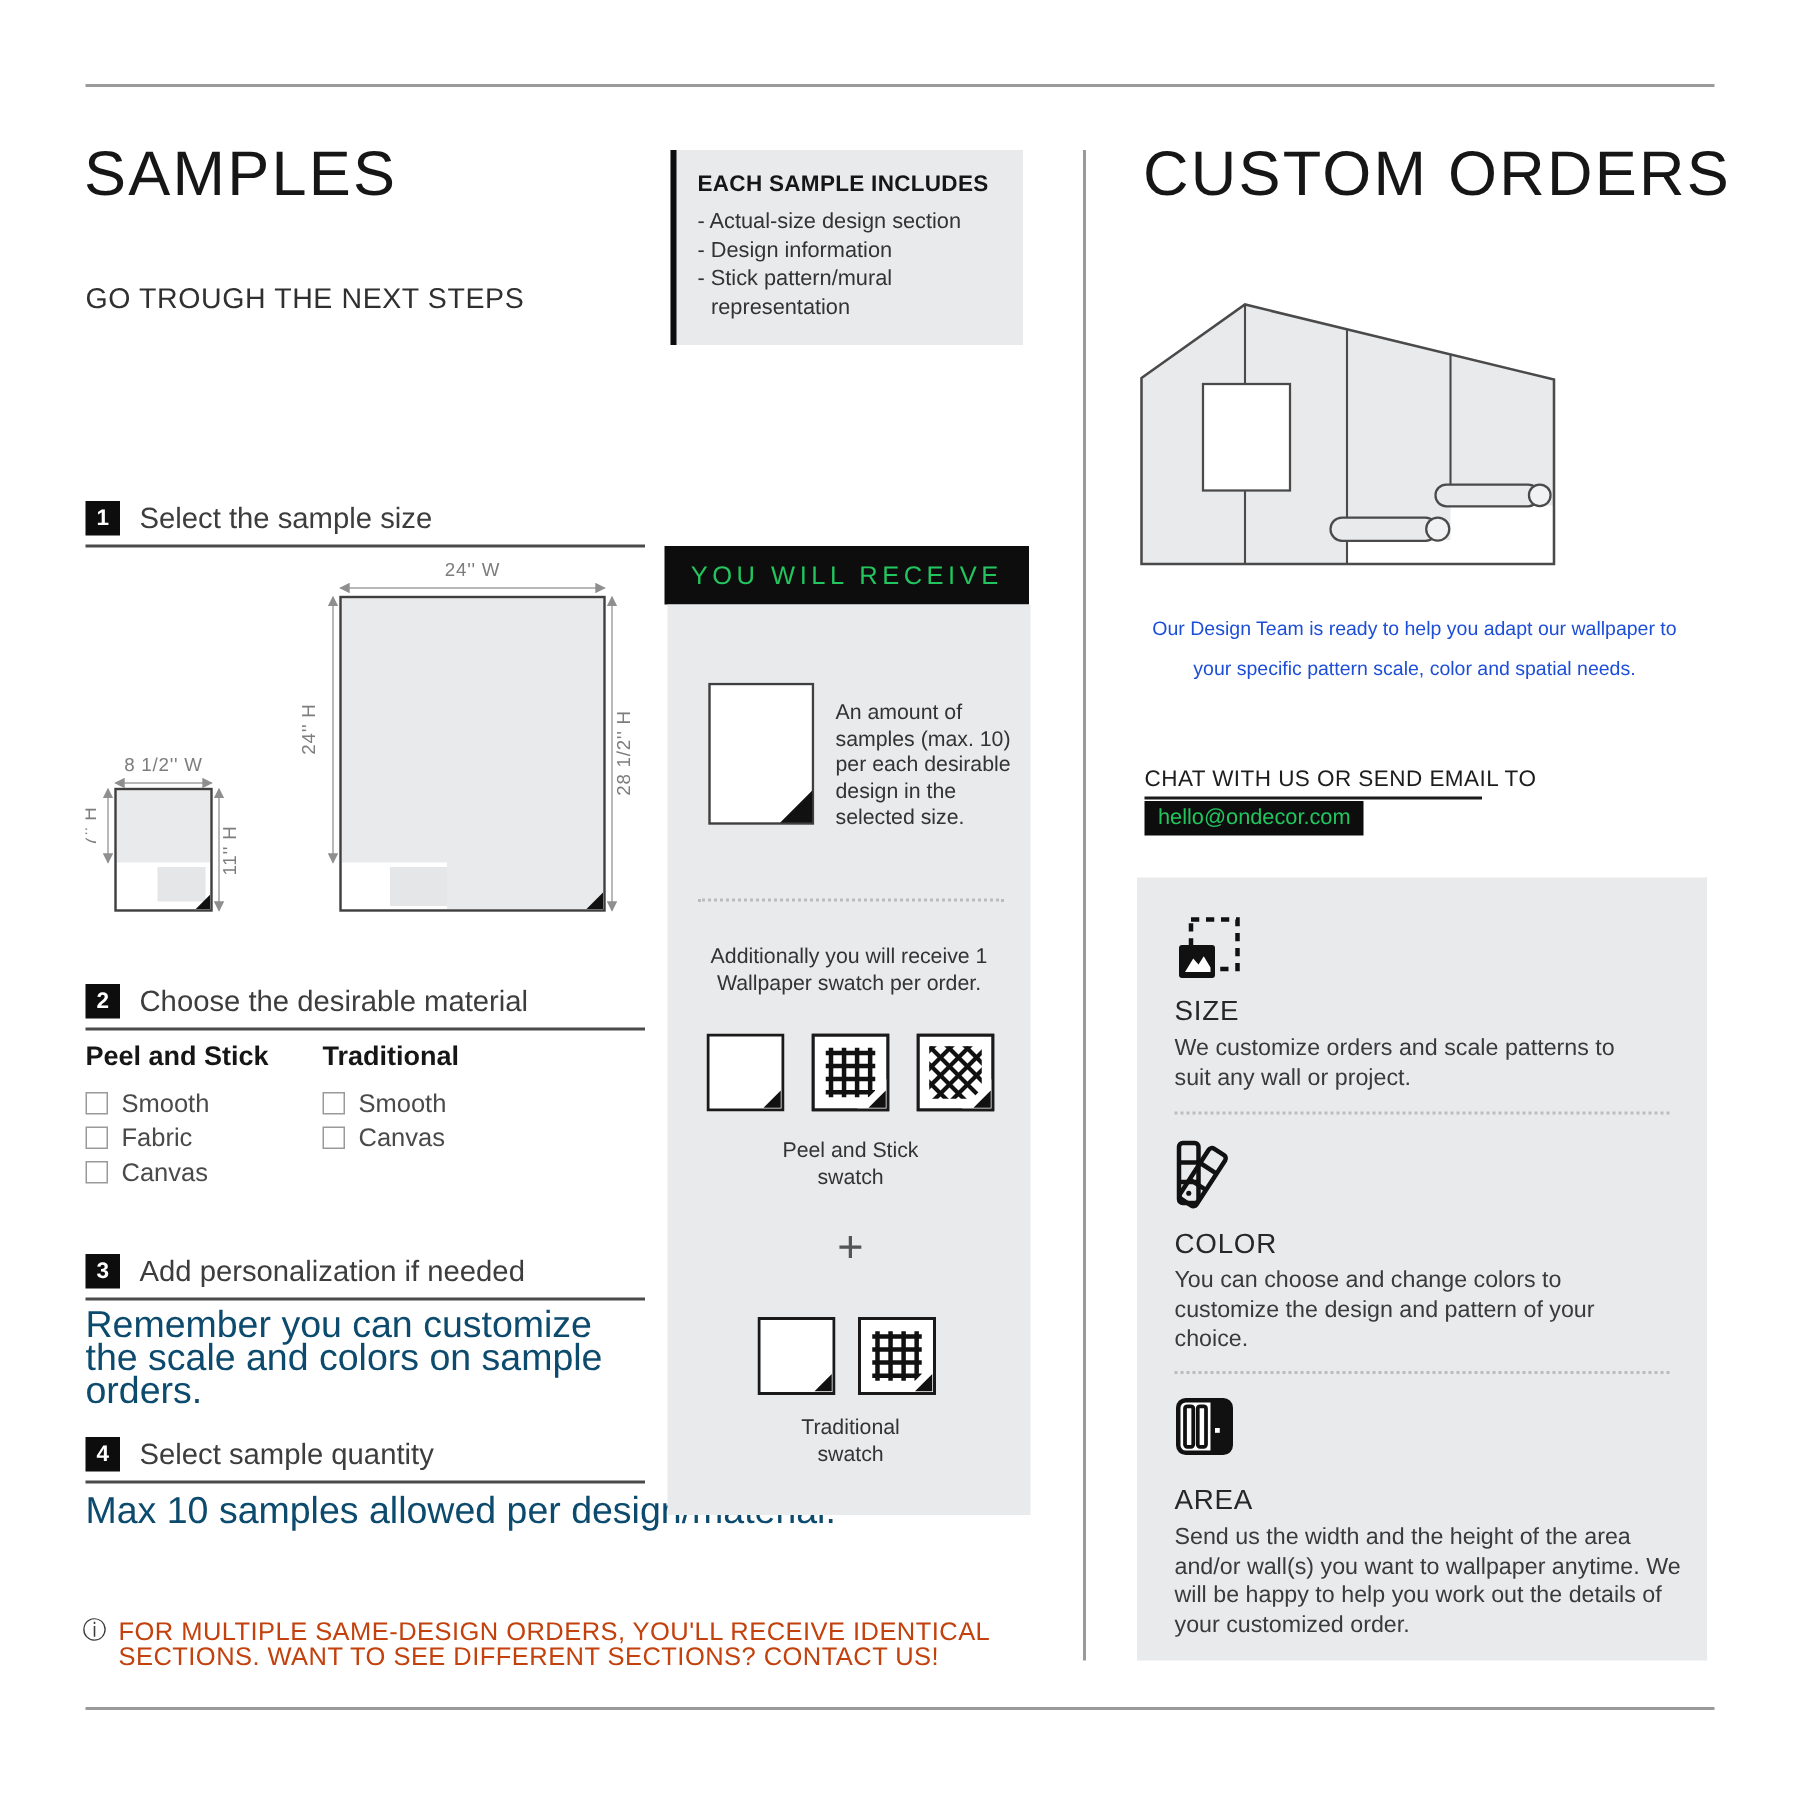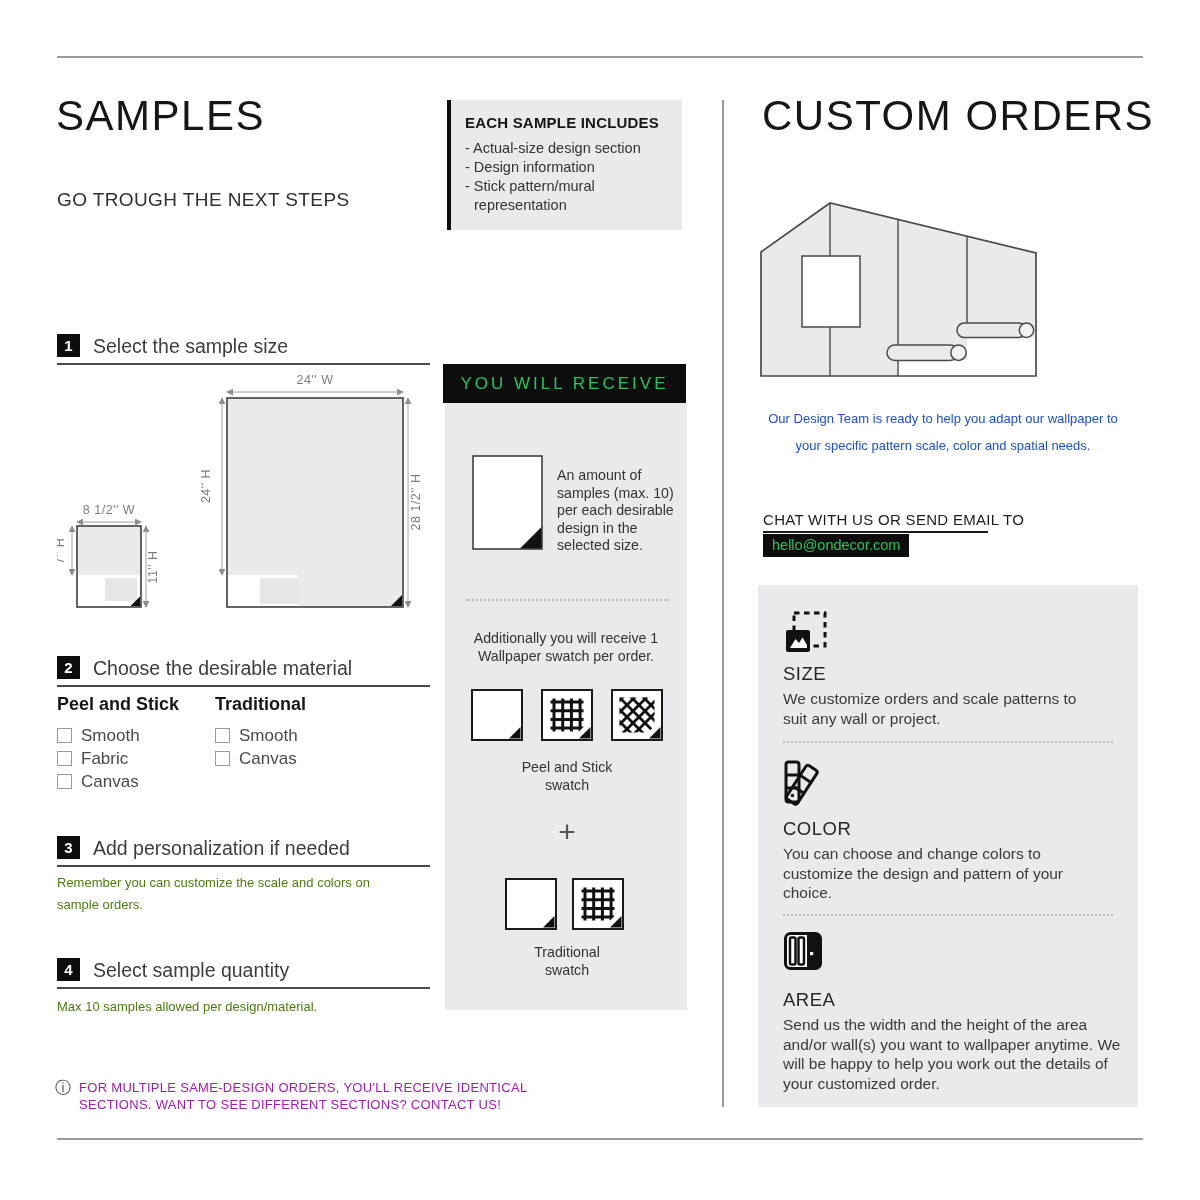--- a/index.html
+++ b/index.html
@@ -6,28 +6,28 @@
   .page{position:relative;width:1200px;height:1200px;background:#fff;overflow:hidden;
         font-family:"Liberation Sans",sans-serif;color:#2e2e2e;}
   .abs{position:absolute;}
   .rule{background:#9a9a9a;}
   .big-title{font-size:40px;letter-spacing:1.5px;color:#161616;font-weight:400;white-space:nowrap;}
   .subtitle-line{font-size:19px;letter-spacing:.4px;color:#303030;line-height:23.5px;white-space:nowrap;}
   .step-header{display:flex;align-items:flex-start;border-bottom:2px solid #4a4a4a;padding-bottom:5px;width:373px;}
   .badge{width:23px;height:23px;background:#0d0d0d;color:#fff;font-size:15px;font-weight:bold;
          display:flex;align-items:center;justify-content:center;flex:0 0 auto;}
   .step-label{font-size:19.5px;color:#3d3d3d;margin-left:13px;margin-top:1px;white-space:nowrap;}
-  .body-text{font-size:13px;color:#4d7c0f;line-height:22px;}
+  .body-text{font-size:25px;color:#0c4a6e;line-height:22px;}
   .mat-title{font-size:18px;font-weight:bold;color:#161616;margin-bottom:9px;}
   .opt{display:flex;align-items:center;height:23px;}
   .cb{width:13px;height:13px;border:1.5px solid #9a9a9a;background:#fff;flex:0 0 auto;}
   .opt-label{font-size:17px;color:#4a4a4a;margin-left:9px;white-space:nowrap;}
   .footnote{display:flex;}
   .fn-icon{font-size:16px;color:#3a3a3a;line-height:17px;margin-right:8px;}
-  .fn-line{font-size:13px;letter-spacing:.3px;color:#a21caf;line-height:17px;white-space:nowrap;}
+  .fn-line{font-size:17px;letter-spacing:.3px;color:#c2410c;line-height:17px;white-space:nowrap;}
   .includes-box{background:#e9eaec;border-left:4px solid #0d0d0d;width:235px;height:130px;
                 box-sizing:border-box;padding:14px 12px 0 14px;}
   .includes-title{font-size:15px;font-weight:bold;color:#161616;margin-bottom:8px;letter-spacing:.2px;}
   .includes-item{font-size:14.5px;color:#333;line-height:19px;padding-left:9px;text-indent:-9px;width:205px;}
   .receive-header{background:#0d0d0d;color:#22c55e;width:243px;height:39px;display:flex;align-items:center;
                   justify-content:center;font-size:17px;letter-spacing:3px;white-space:nowrap;}
   .panel{background:#e9eaec;}
   .small-text{font-size:14.2px;color:#333;line-height:17.5px;}
   .center{text-align:center;}
   .dotted{border-top:2px dotted #bcbcbe;height:0;}

